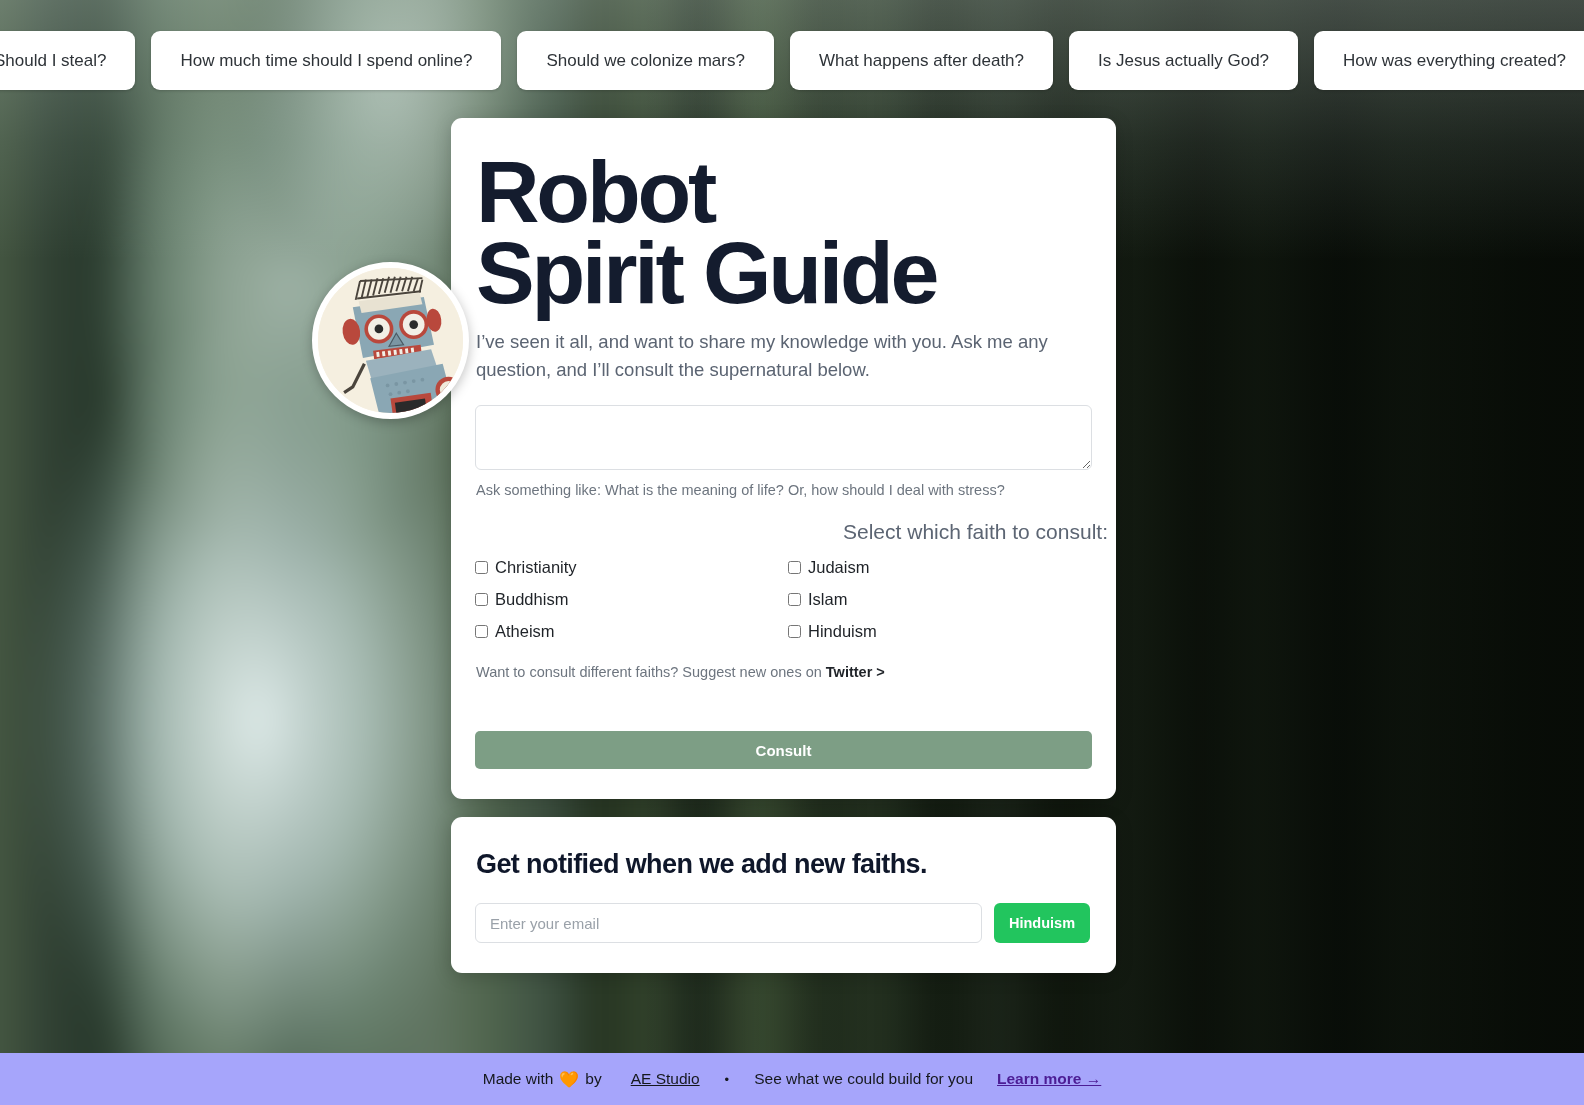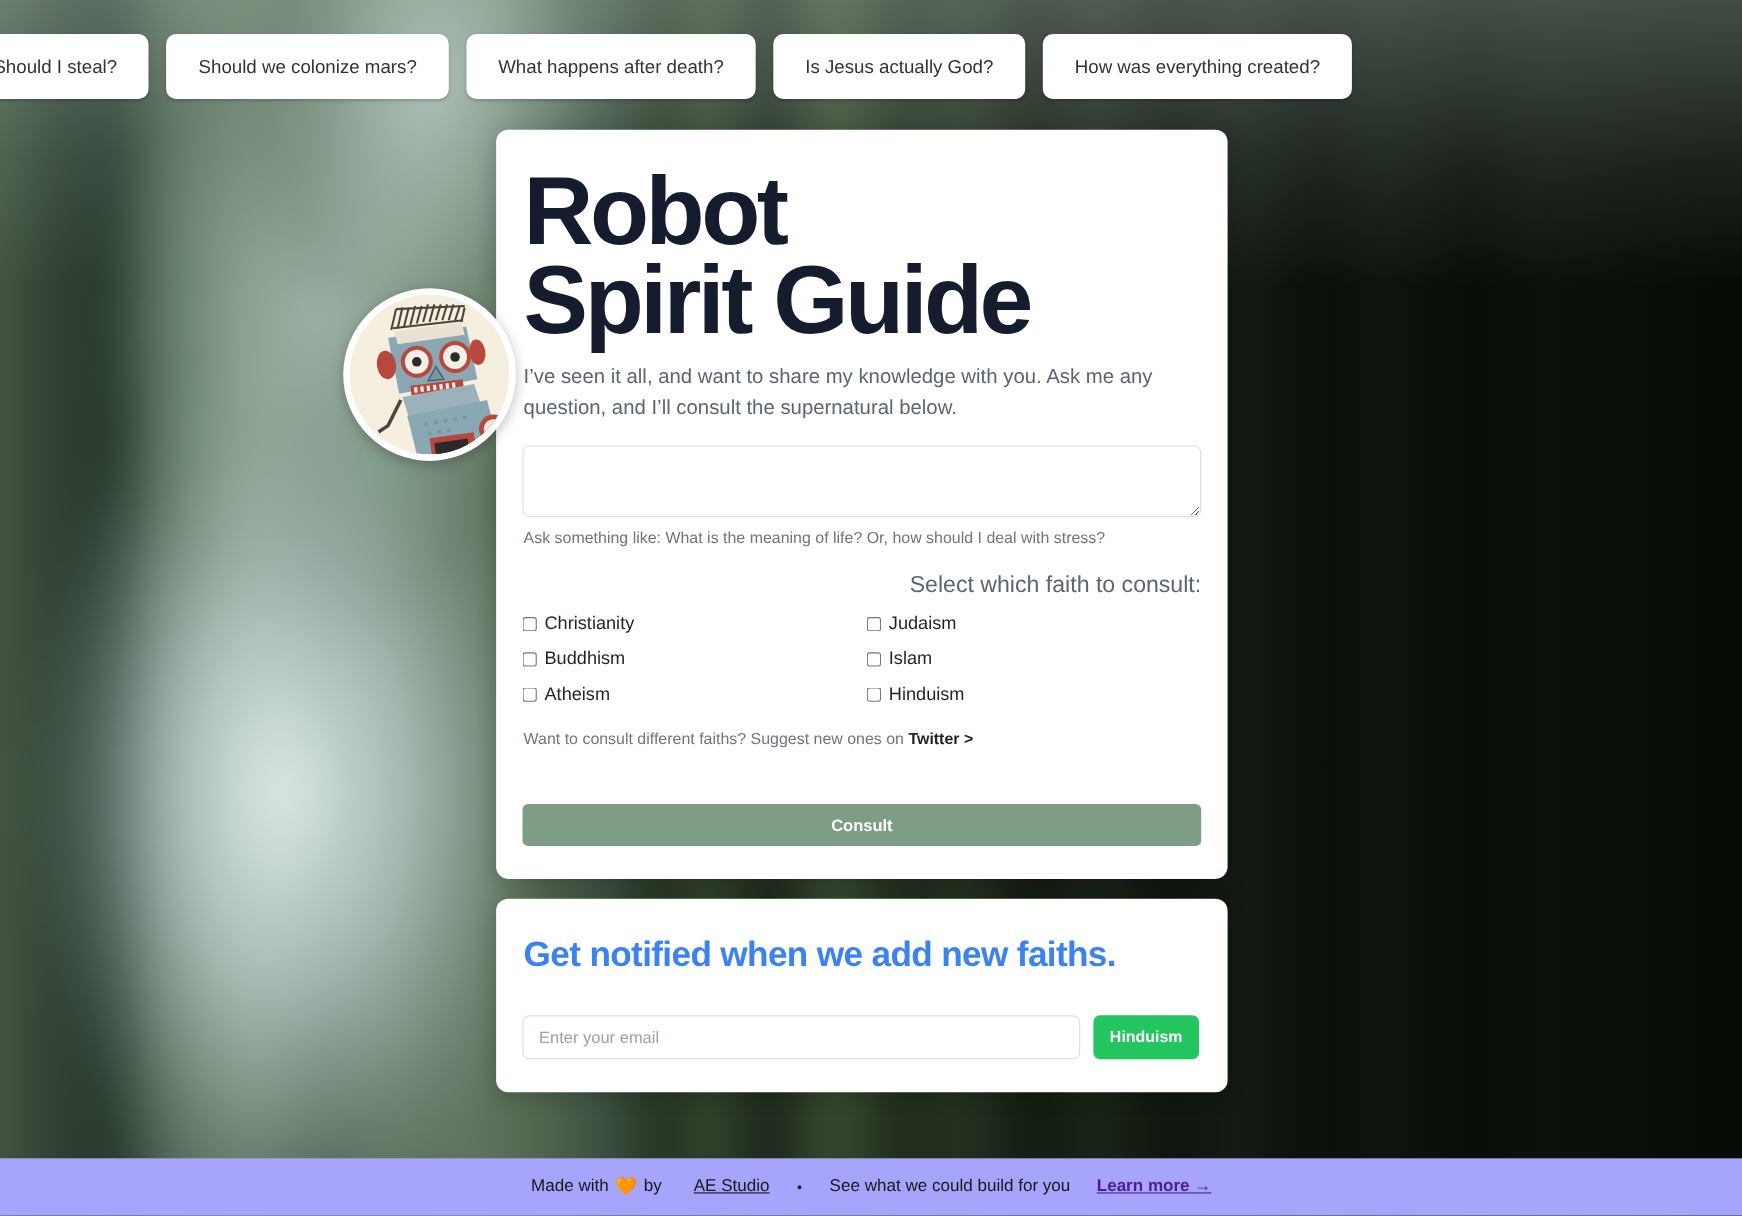--- a/index.html
+++ b/index.html
@@ -83,21 +83,21 @@
     left: 451px; top: 118px;
     width: 665px;
   }
   .card {
     background: #ffffff;
     border-radius: 11px;
     box-shadow: 0 4px 18px rgba(0,0,0,0.17);
   }
 
   
-  #consult-card { padding: 34px 24px 30px 24px; position: relative; }
+  #consult-card { padding: 34px 8px 30px 24px; position: relative; }
 
   #avatar {
     position: absolute;
     left: -139px; top: 144px;
     width: 157px; height: 157px;
     border-radius: 50%;
     background: #f7f1e3;
     border: 6px solid #ffffff;
     box-shadow: 0 3px 12px rgba(0,0,0,0.25);
     overflow: hidden;
@@ -197,27 +197,27 @@
     cursor: pointer;
   }
 
   
   #newsletter-card {
     margin-top: 18px;
     padding: 32px 24px 30px 24px;
   }
   #newsletter-title {
     margin: 0 0 0 1px;
-    font-size: 32px;
+    font-size: 27px;
     font-weight: 700;
     letter-spacing: -0.6px;
-    color: #3b82f6;
+    color: #0f172a;
   }
   #newsletter-row {
-    margin-top: 37px;
+    margin-top: 23px;
     display: flex; align-items: center; gap: 12px;
   }
   #email-input {
     width: 507px; height: 40px;
     padding: 0 14px;
     border: 1px solid #dcdfe3;
     border-radius: 6px;
     font-family: "Liberation Sans", sans-serif;
     font-size: 15px;
     color: #222;
@@ -262,20 +262,23 @@
 
 <div id="bg-wrap">
   <div id="bg-forest"></div>
   <div id="bg-dark-right"></div>
   <div id="bg-top-light"></div>
 </div>
 
 <div id="ticker">
   <div class="ticker-chip">
       <span>Should I steal?</span>
+    </div>
+  <div class="ticker-chip">
+      <span>How much time should I spend online?</span>
     </div>
   <div class="ticker-chip">
       <span>Should we colonize mars?</span>
     </div>
   <div class="ticker-chip">
       <span>What happens after death?</span>
     </div>
   <div class="ticker-chip">
       <span>Is Jesus actually God?</span>
     </div>

